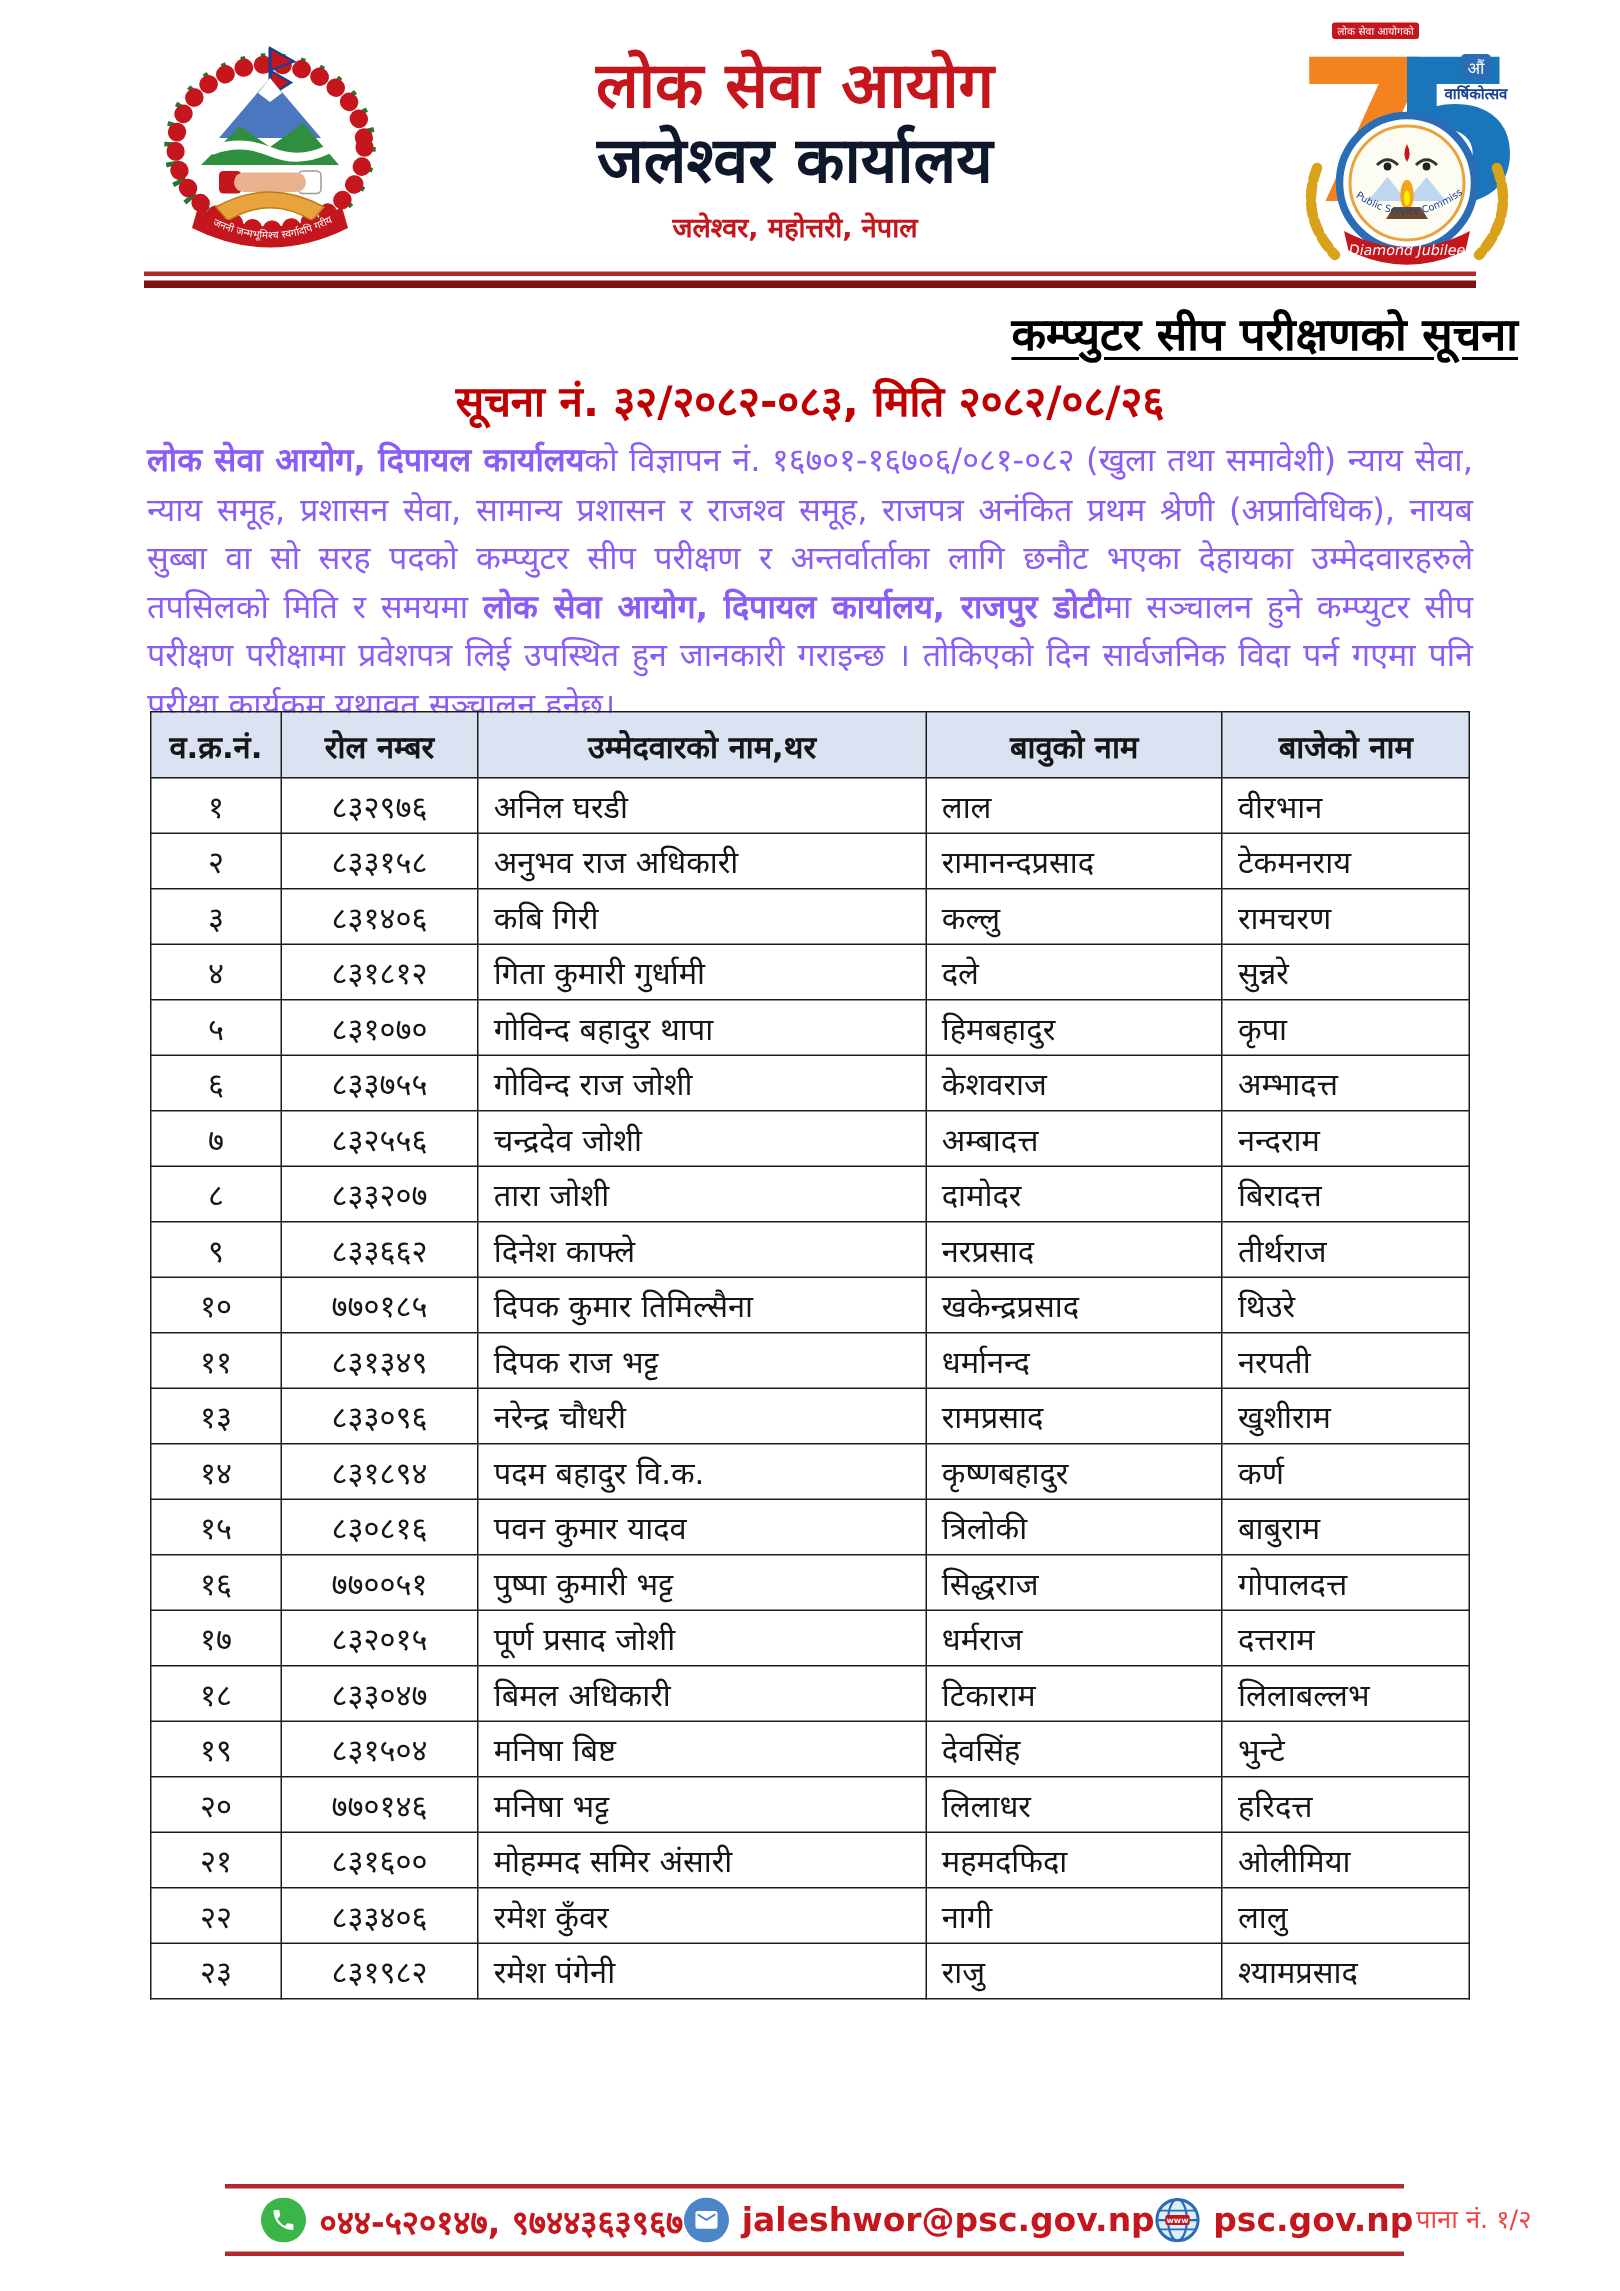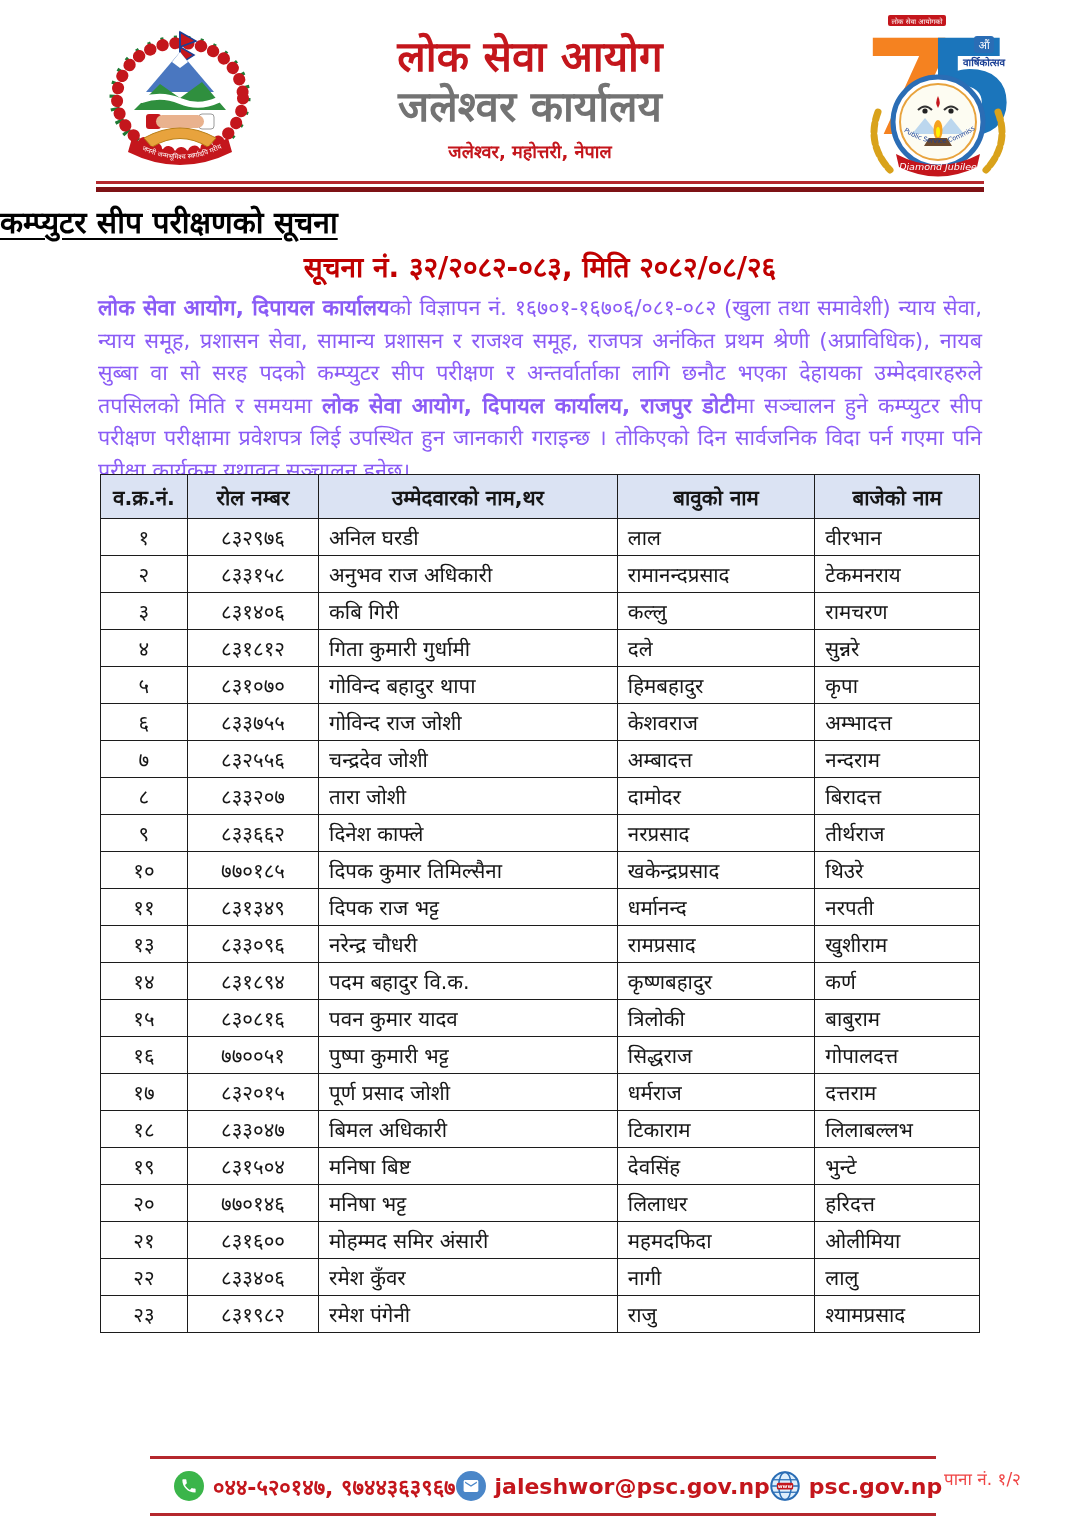--- a/index.html
+++ b/index.html
@@ -5,48 +5,48 @@
   * { margin:0; padding:0; box-sizing:border-box; }
   html,body { background:#ffffff; }
   body { width:1080px; height:1527px; font-family:"DejaVu Sans", sans-serif; color:#161616; position:relative; }
   .page { position:relative; width:1080px; height:1527px; background:#fff; overflow:hidden; }
 
   
   .emblem-left  { position:absolute; left:102px; top:26px;  width:156px; height:150px; }
   .emblem-right { position:absolute; left:862px; top:12px;  width:152px; height:176px; }
   .header-center{ position:absolute; left:260px; top:32px; width:540px; text-align:center; }
   .org-name     { font-size:42px; font-weight:bold; color:#c4161c; line-height:1.18; }
-  .office-name  { font-size:42px; font-weight:bold; color:#737373; line-height:1.18; }
+  .office-name  { font-size:42px; font-weight:bold; color:#0f172a; line-height:1.18; }
   .office-addr  { font-size:18px; font-weight:bold; color:#c4161c; margin-top:8px; }
 
   .divider { position:absolute; left:96px; top:181px; width:888px; }
   .divider .thin  { height:3px; background:#b5282d; }
   .divider .thick { height:5px; background:#7e1215; margin-top:3px; }
 
   
-  .title-line { position:absolute; left:0; top:201px; width:1012px; text-align:left; }
+  .title-line { position:absolute; left:0; top:201px; width:1012px; text-align:right; }
   .title-line span { font-size:30px; font-weight:bold; color:#000;
                      text-decoration:underline; text-decoration-thickness:2px; text-underline-offset:5px; }
   .subtitle   { position:absolute; left:0; top:247px; width:1080px; text-align:center;
                 font-size:28px; font-weight:bold; color:#c00000; }
 
   
   .body-par { position:absolute; left:98px; top:292px; width:884px;
               font-size:21.5px; line-height:32.5px; text-align:justify; color:#8b5cf6; }
   .body-par b { font-weight:bold; }
 
   
   table.cand { position:absolute; left:100px; top:474px; width:880px; border-collapse:collapse; }
   table.cand th, table.cand td { border:1.6px solid #1c1c1c; font-size:20.5px; vertical-align:middle; }
   table.cand th { background:#dbe3f3; font-weight:bold; height:44px; text-align:center; padding:0 12px; }
   table.cand td { height:37px; padding:0 10px; }
   td.center { text-align:center; padding:0 4px; }
 
   
-  .contact-strip { position:absolute; left:150px; top:1456px; width:786px; height:60px;
+  .contact-strip { position:absolute; left:150px; top:1456px; width:786px; height:48px;
                    border-top:3px solid #b5282d; border-bottom:3px solid #b5282d;
                    display:flex; align-items:center; justify-content:space-between; padding:16px 24px; }
   .contact-item { display:flex; align-items:center; gap:9px; }
   .contact-item .txt { color:#c4161c; font-weight:bold; font-size:22px; white-space:nowrap; }
   .icon30 { width:30px; height:30px; display:block; }
   .page-num { position:absolute; left:944px; top:1467px; font-size:17px; color:#ef4444; white-space:nowrap; }
 </style>
 </head>
 <body>
 

